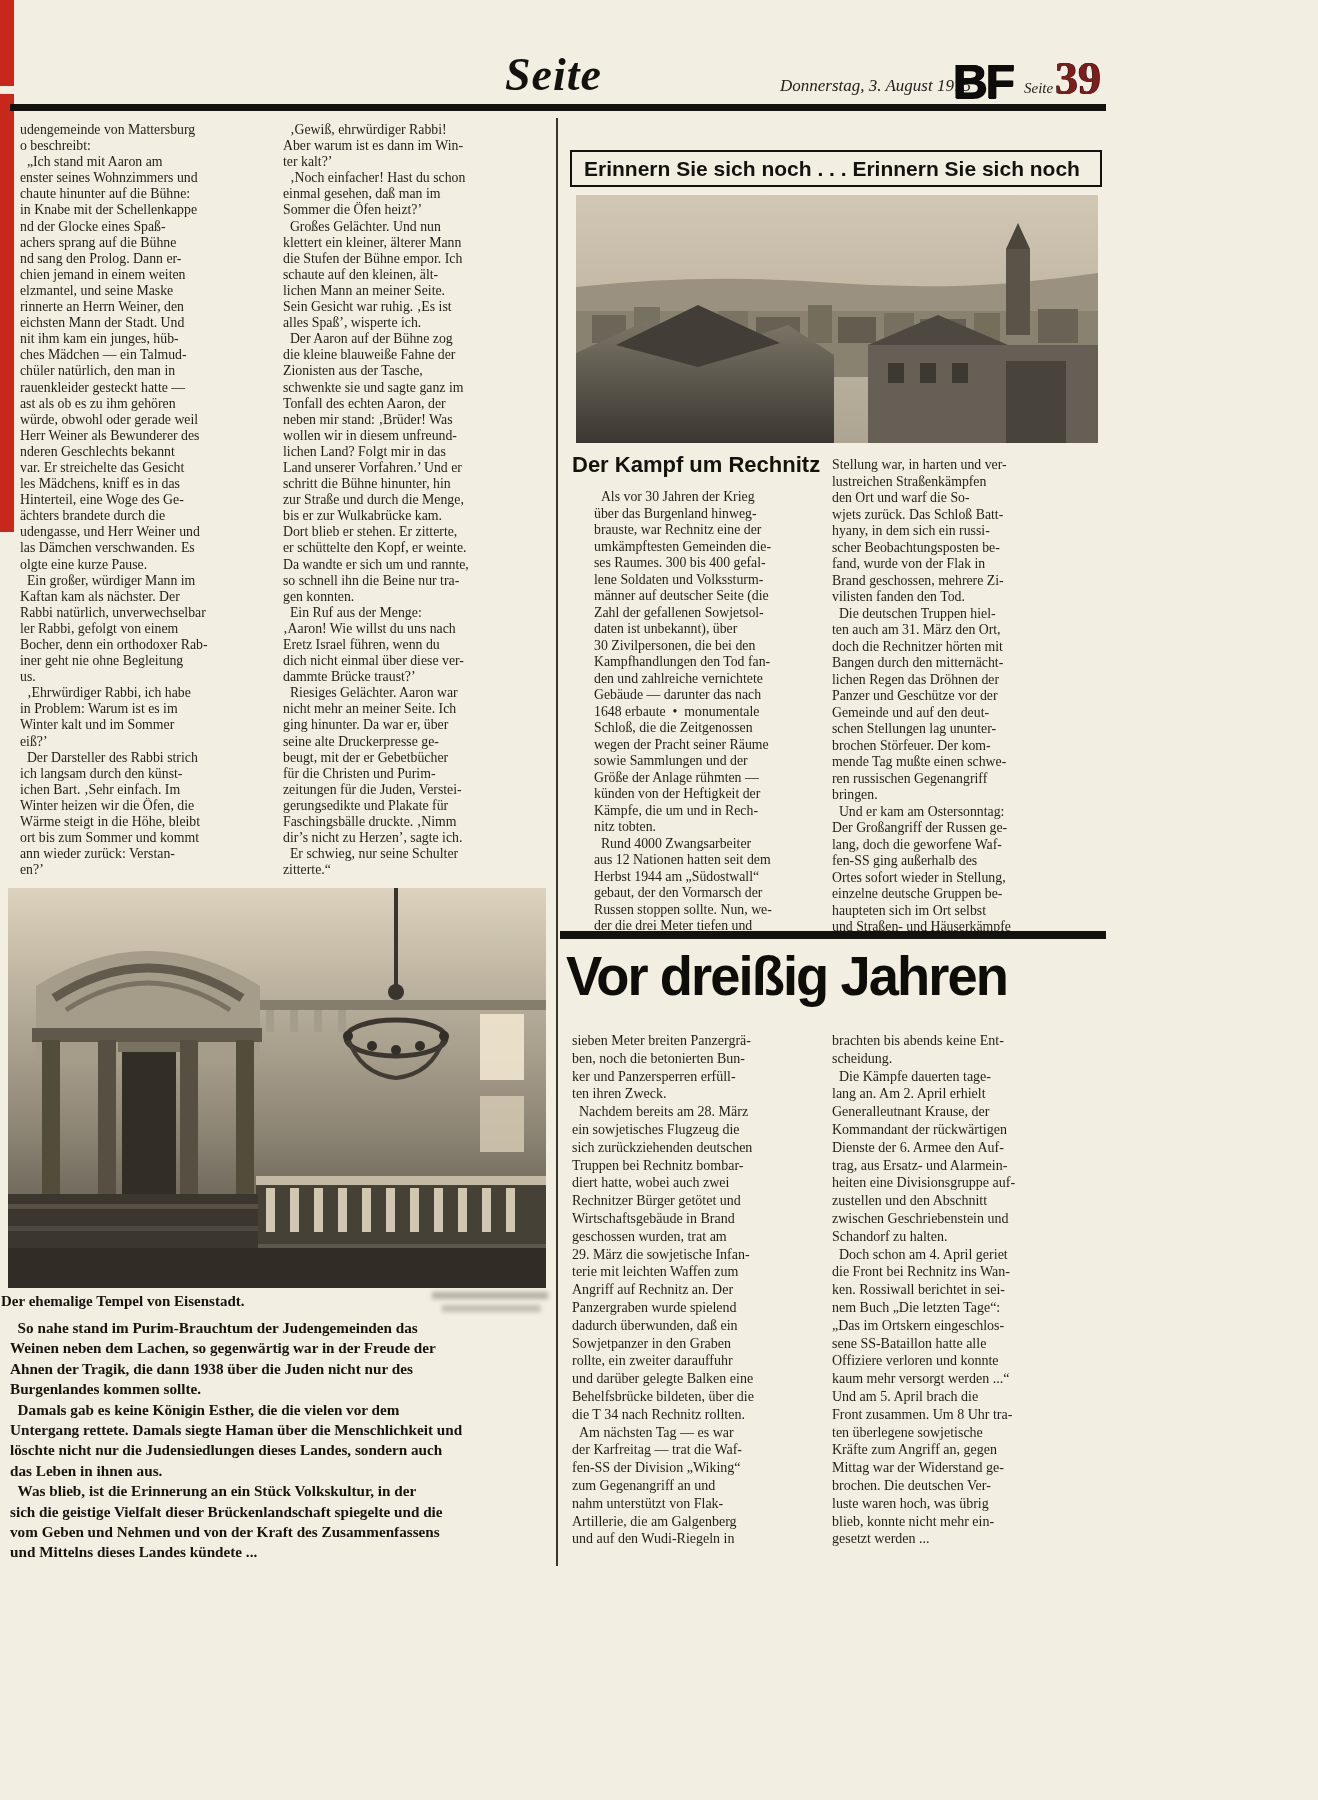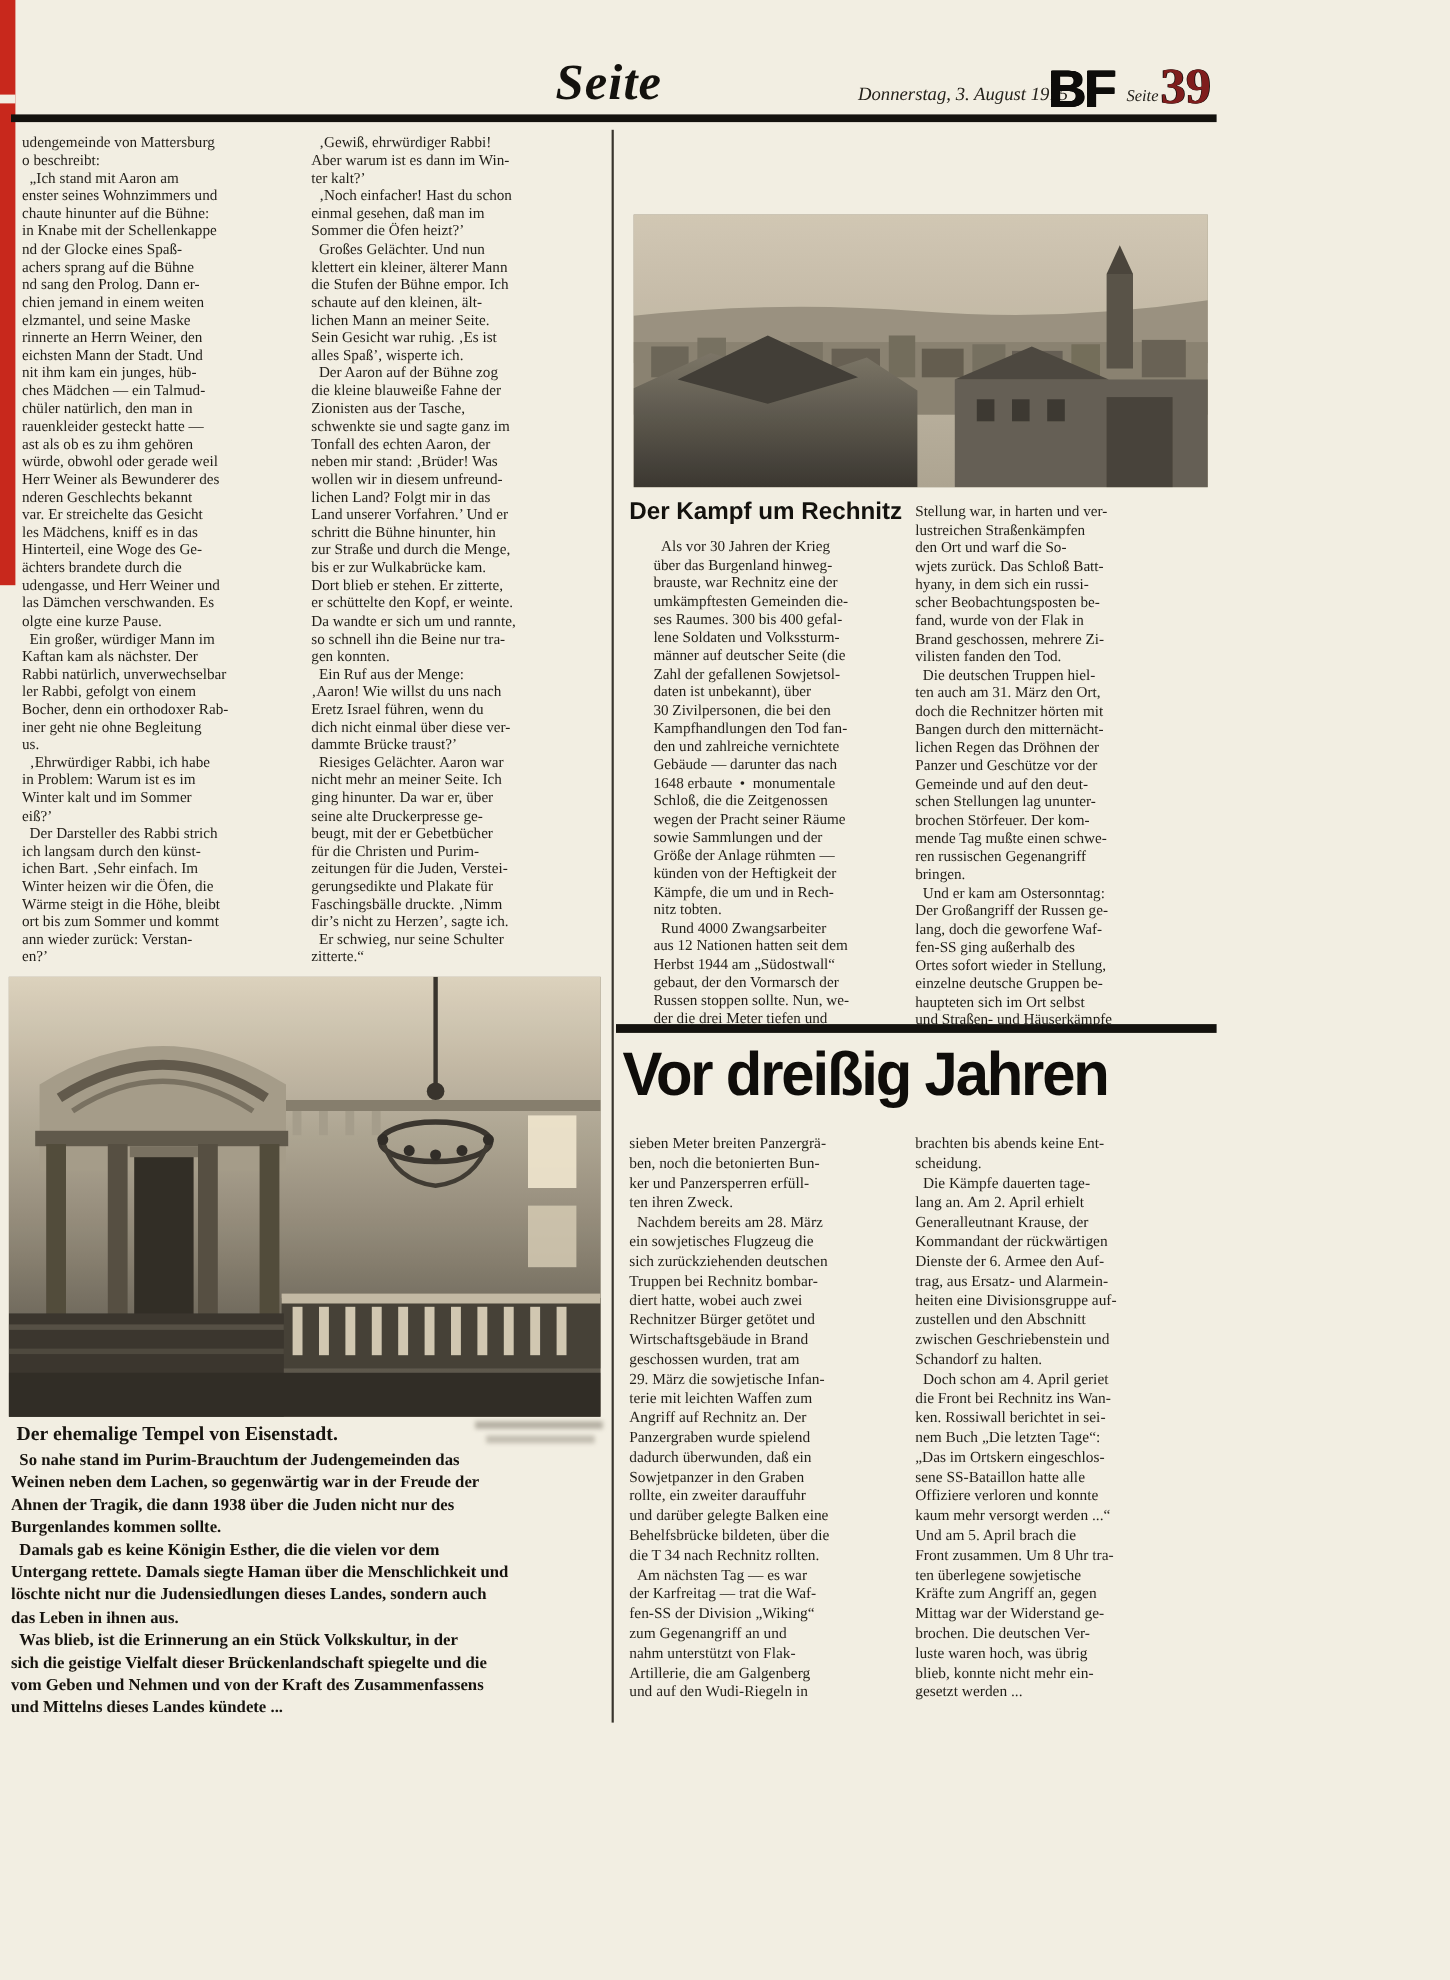--- a/index.html
+++ b/index.html
@@ -76,22 +76,22 @@
     transform:scaleX(0.97);transform-origin:left;
   }
 
   .thirty-col1{left:572px;top:1032px;width:242px;font-size:14px;line-height:17.8px;}
   .thirty-col2{left:832px;top:1032px;width:268px;font-size:14px;line-height:17.8px;}
 
   .photo-temple{position:absolute;left:8px;top:888px;width:538px;height:400px;background:#8a8375;}
   .photo-temple svg{display:block;width:100%;height:100%;}
 
   .temple-caption{
-    position:absolute;left:15px;top:1293px;
-    font-weight:700;font-size:18px;color:#17140f;
+    position:absolute;left:1px;top:1293px;
+    font-weight:700;font-size:15px;color:#17140f;
   }
   .credit-smudge{
     position:absolute;left:432px;top:1290px;width:116px;height:26px;
     background:
       linear-gradient(rgba(110,104,90,.45),rgba(110,104,90,.45)) 0 2px/100% 7px no-repeat,
       linear-gradient(rgba(110,104,90,.35),rgba(110,104,90,.35)) 10px 15px/85% 7px no-repeat;
     filter:blur(2px);
   }
 
   .epilogue{
@@ -204,20 +204,21 @@
 für die Christen und Purim-
 zeitungen für die Juden, Verstei-
 gerungsedikte und Plakate für
 Faschingsbälle druckte. ‚Nimm
 dir’s nicht zu Herzen’, sagte ich.
   Er schwieg, nur seine Schulter
 zitterte.“</div>
 
   <div class="v-rule"></div>
 
+  <div class="memory-banner">Erinnern Sie sich noch . . . Erinnern Sie sich noch</div>
 
   <div class="photo photo-town">
     <svg viewBox="0 0 522 248" preserveAspectRatio="none" aria-hidden="true">
       <defs>
         <linearGradient id="sky" x1="0" y1="0" x2="0" y2="1">
           <stop offset="0" stop-color="#c6c0b1"></stop>
             <stop offset="1" stop-color="#a29b8c"></stop>
         </linearGradient>
         <linearGradient id="fg" x1="0" y1="0" x2="0" y2="1">
           <stop offset="0" stop-color="#6f6a5e"></stop>

